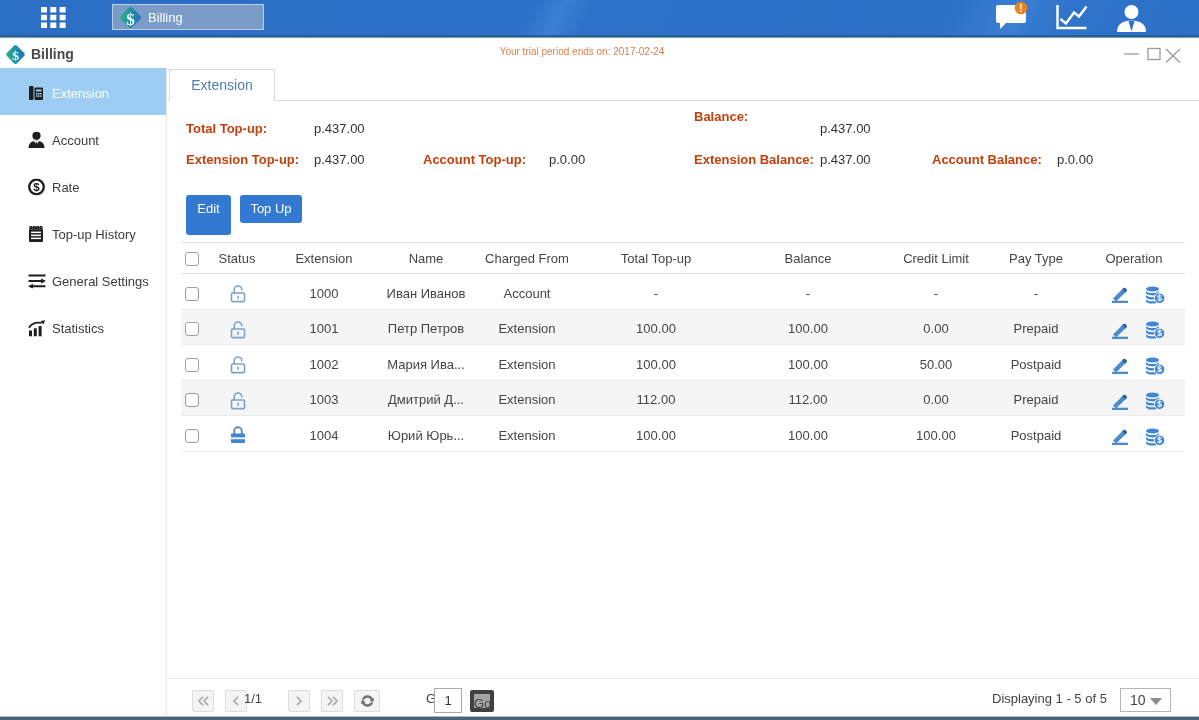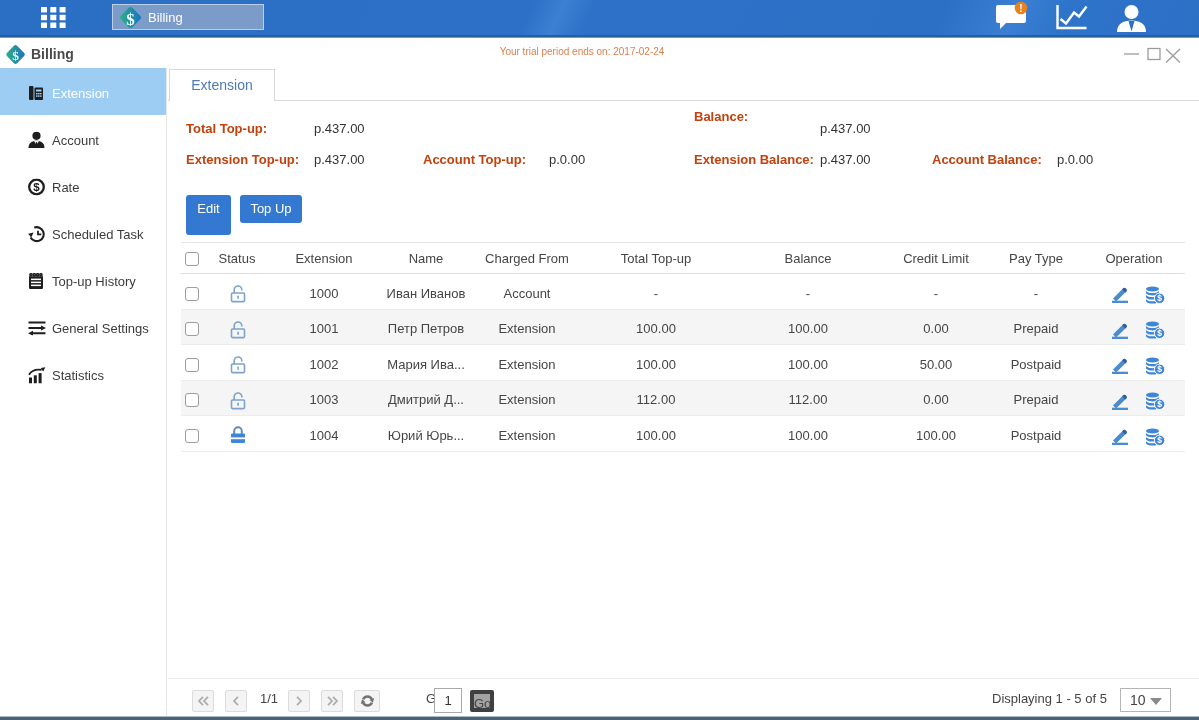--- a/index.html
+++ b/index.html
@@ -169,28 +169,20 @@
       <path d="M8.5 10.2 l-1 1.4 l1 4 l1 -4 z" fill="#1e1e1e"></path>
     </svg>
     <div class="mlabel">Account</div>
   </div>
   <div class="mitem">
     <svg class="micon" width="17" height="17" viewBox="0 0 17 17">
       <circle cx="8.5" cy="8.5" r="7.3" fill="none" stroke="#1e1e1e" stroke-width="2.3"></circle>
       <text x="8.5" y="12.6" font-size="11.5" font-weight="bold" fill="#1e1e1e" text-anchor="middle" font-family="Liberation Sans, sans-serif">$</text>
     </svg>
     <div class="mlabel">Rate</div>
-  </div>
-  <div class="mitem">
-    <svg class="micon" width="18" height="17" viewBox="0 0 18 17">
-      <path d="M6.2 2.1 a7 7 0 1 1 -3.6 9.9" fill="none" stroke="#1e1e1e" stroke-width="2.1"></path>
-      <path d="M0.2 8.2 l5.4 -1.2 l-2.5 4.9 z" fill="#1e1e1e"></path>
-      <path d="M10 5.2 v3.6 h3.3" fill="none" stroke="#1e1e1e" stroke-width="1.8"></path>
-    </svg>
-    <div class="mlabel">Scheduled Task</div>
   </div>
   <div class="mitem">
     <svg class="micon" width="16" height="16" viewBox="0 0 16 16" fill="#1e1e1e">
       <path d="M1 3.2 h14 v11.8 a1 1 0 0 1 -1 1 h-12 a1 1 0 0 1 -1 -1 z"></path>
       <g fill="#fff">
           <rect x="3" y="5.6" width="10" height="1.5"></rect>
           <rect x="3" y="8.6" width="10" height="1.5"></rect>
           <rect x="3" y="11.6" width="10" height="1.5"></rect>
         </g>
       <g fill="none" stroke="#1e1e1e" stroke-width="1.5">
@@ -439,21 +431,21 @@
           <g stroke="#adadad" stroke-width="1.8" fill="none">
             <path d="M5 0.8 L1 5 l4 4.2 M10 0.8 L6 5 l4 4.2"></path>
           </g>
         </svg>
       </div>
     <div class="pbtn" style="left:57px;">
         <svg width="6" height="10" viewBox="0 0 6 10">
           <path d="M5 0.8 L1 5 l4 4.2" stroke="#adadad" stroke-width="1.8" fill="none"></path>
         </svg>
       </div>
-    <div class="ptxt" style="left:92px;">1/1</div>
+    <div class="ptxt" style="left:76px;">1/1</div>
     <div class="pbtn" style="left:120px;">
         <svg width="6" height="10" viewBox="0 0 6 10">
           <path d="M1 0.8 L5 5 l-4 4.2" stroke="#adadad" stroke-width="1.8" fill="none"></path>
         </svg>
       </div>
     <div class="pbtn" style="left:153px;">
         <svg width="11" height="10" viewBox="0 0 11 10">
           <g stroke="#adadad" stroke-width="1.8" fill="none">
             <path d="M1 0.8 L5 5 l-4 4.2 M6 0.8 L10 5 l-4 4.2"></path>
           </g>

